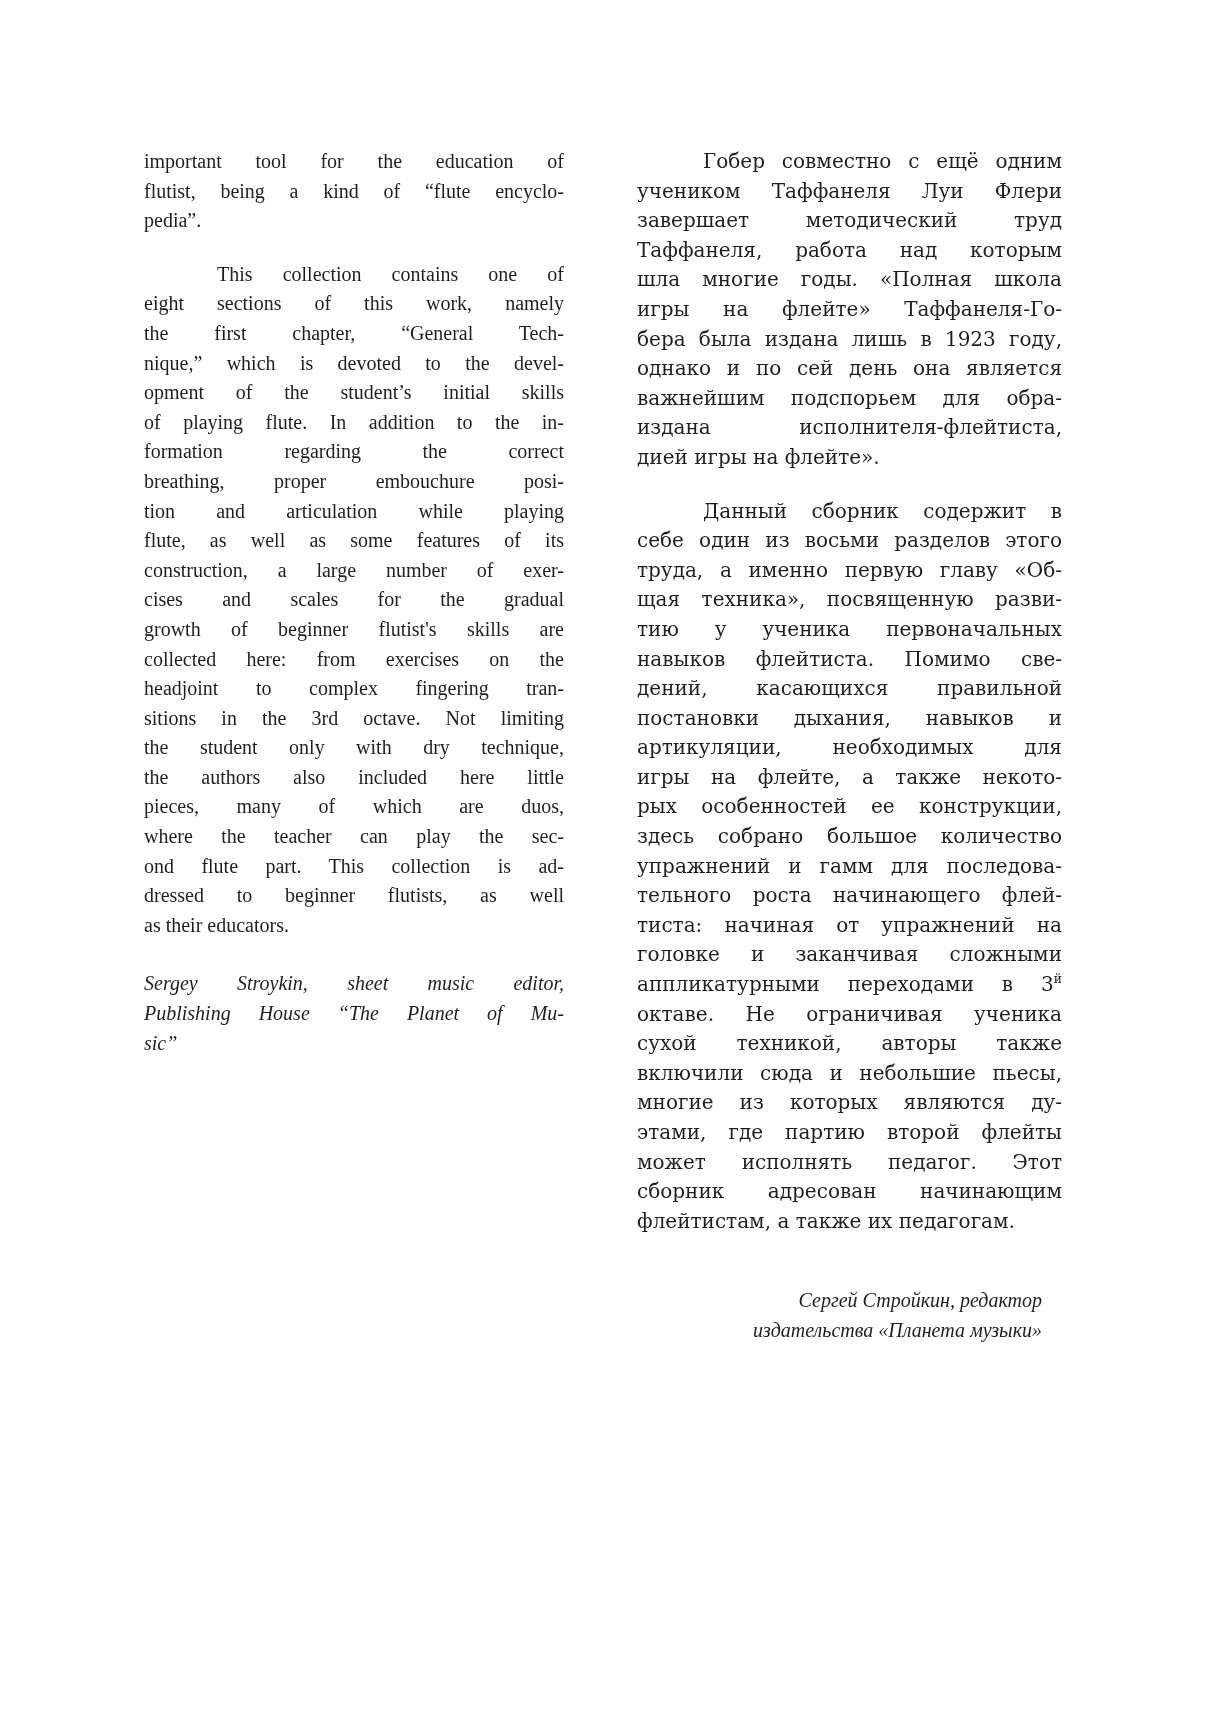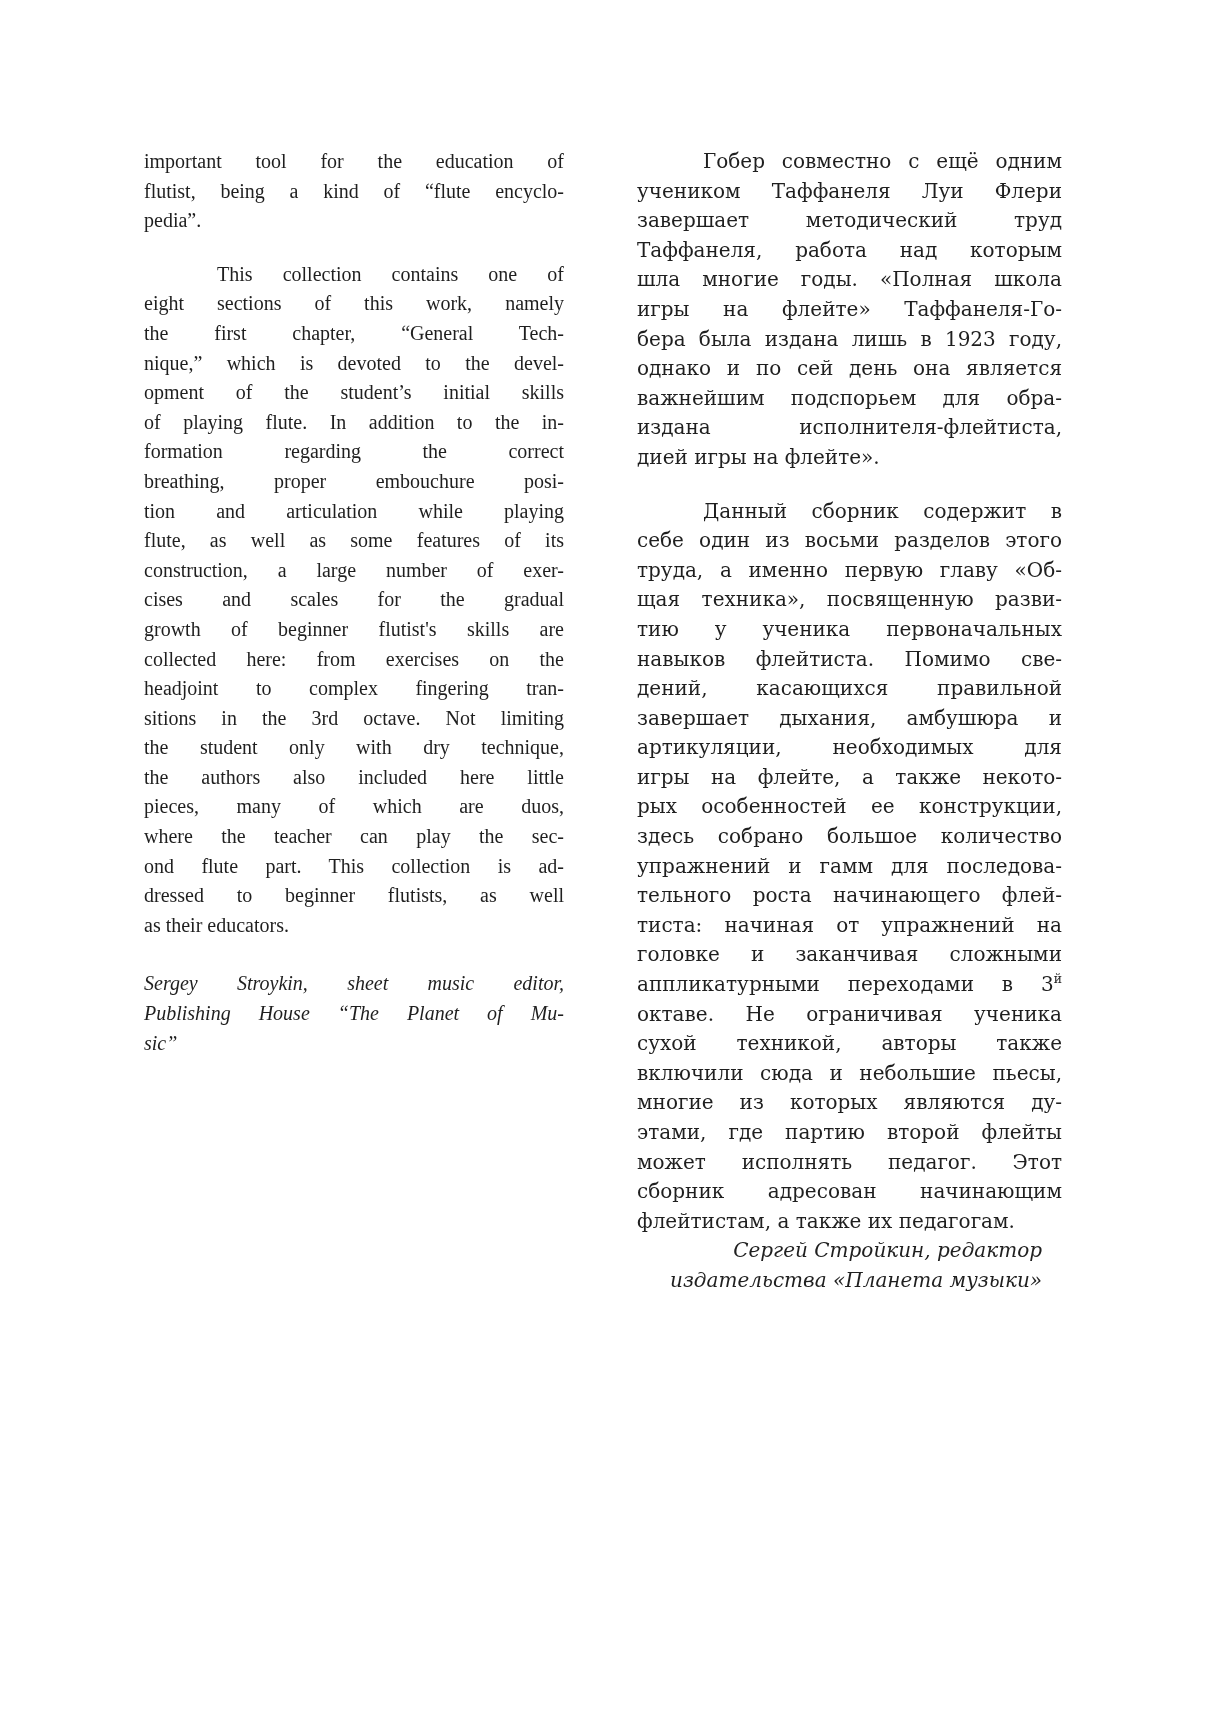--- a/index.html
+++ b/index.html
@@ -45,21 +45,21 @@
   .col-right .line.indent { padding-left: 66px; }
 
   sup {
     font-size: 62%;
     line-height: 0;
     vertical-align: super;
   }
 
   .signature { font-style: italic; }
   .col-left  .signature { margin-top: 29px; }
-  .col-right .signature { padding-right: 20px; }
+  .col-right .signature { margin-top: 50px; padding-right: 20px; font-family: Liberation Serif, serif; }
   .signature.sig-right .line,
   .signature.sig-right .line.lastline {
     text-align: right;
     text-align-last: right;
   }
 </style>
 </head>
 <body>
 
 <main class="page">
@@ -115,21 +115,21 @@
         <div class="line lastline">дией игры на флейте».</div>
       </div>
       <div class="paragraph">
         <div class="line indent">Данный сборник содержит в</div>
         <div class="line">себе один из восьми разделов этого</div>
         <div class="line">труда, а именно первую главу «Об-</div>
         <div class="line">щая техника», посвященную разви-</div>
         <div class="line">тию у ученика первоначальных</div>
         <div class="line">навыков флейтиста. Помимо све-</div>
         <div class="line">дений, касающихся правильной</div>
-        <div class="line">завершает дыхания, амбушюра и</div>
+        <div class="line">постановки дыхания, навыков и</div>
         <div class="line">артикуляции, необходимых для</div>
         <div class="line">игры на флейте, а также некото-</div>
         <div class="line">рых особенностей ее конструкции,</div>
         <div class="line">здесь собрано большое количество</div>
         <div class="line">упражнений и гамм для последова-</div>
         <div class="line">тельного роста начинающего флей-</div>
         <div class="line">тиста: начиная от упражнений на</div>
         <div class="line">головке и заканчивая сложными</div>
         <div class="line">аппликатурными переходами в 3<sup>й</sup></div>
         <div class="line">октаве. Не ограничивая ученика</div>

